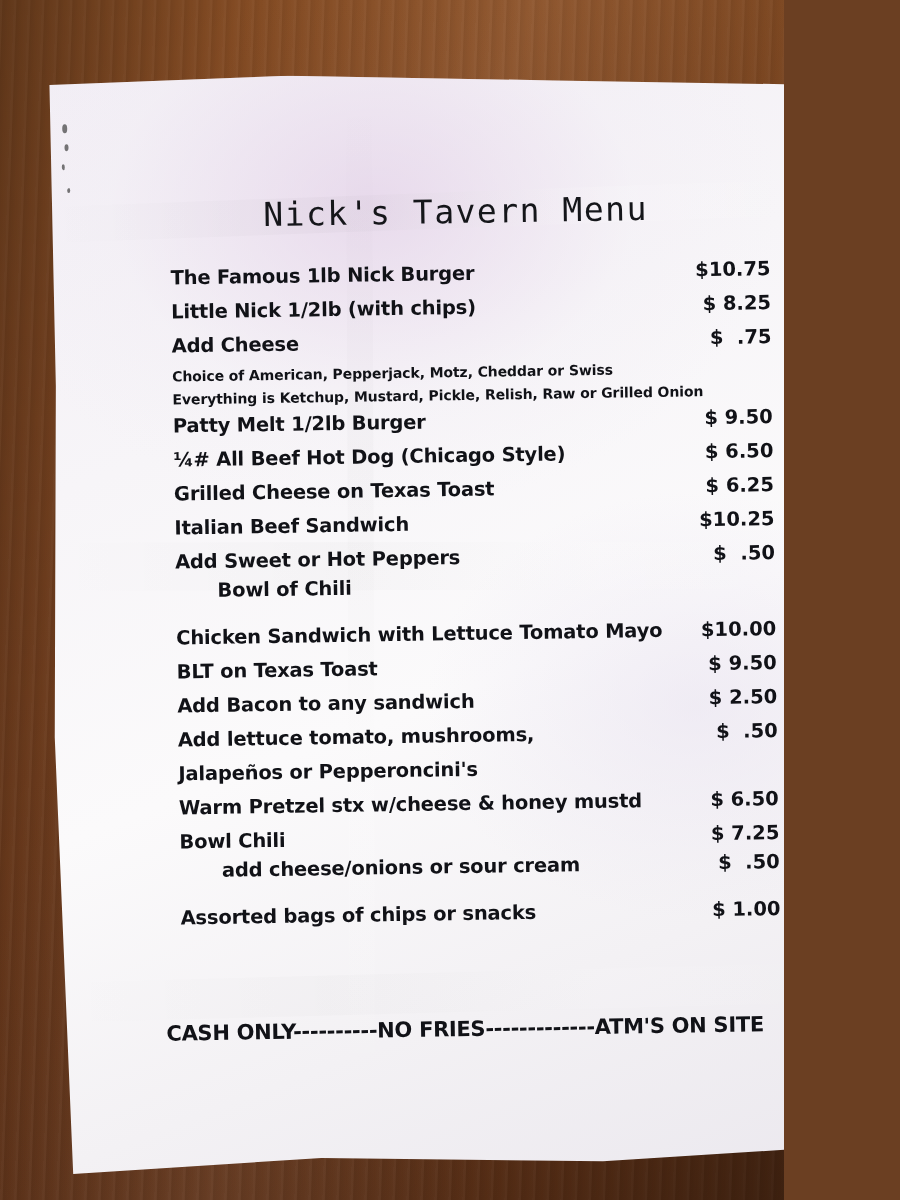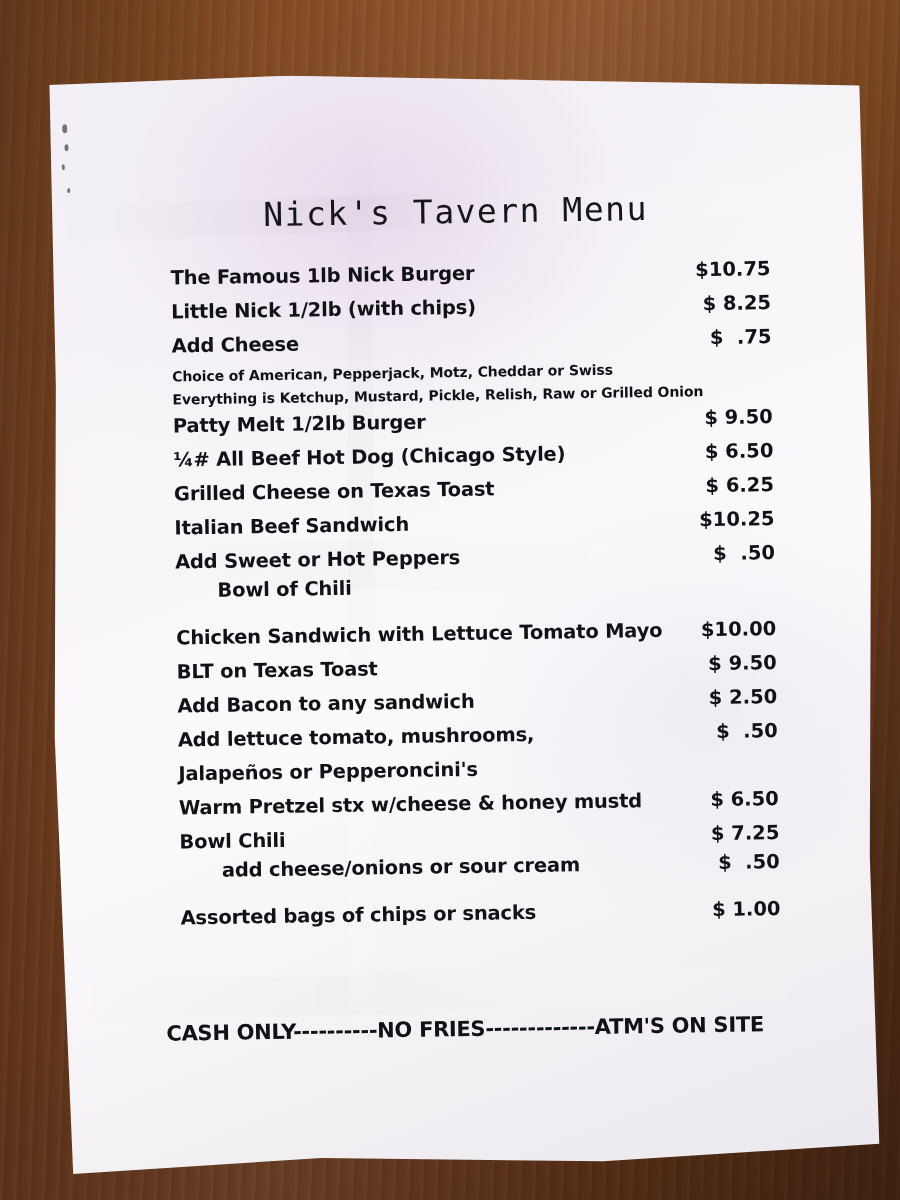--- a/index.html
+++ b/index.html
@@ -10,21 +10,21 @@
     width: 900px;
     height: 1200px;
     overflow: hidden;
     background: #6b3f22;
     font-family: "Liberation Sans", sans-serif;
   }
 
   
   #scene {
     position: relative;
-    width: 900px;
+    width: 784px;
     height: 1200px;
     background:
       linear-gradient(105deg, rgba(0,0,0,0.30) 0%, rgba(0,0,0,0.05) 22%, rgba(255,255,255,0.05) 48%, rgba(0,0,0,0.10) 72%, rgba(0,0,0,0.35) 100%),
       repeating-linear-gradient(92deg,
         rgba(255,255,255,0.035) 0px,
         rgba(255,255,255,0.035) 2px,
         rgba(0,0,0,0.05) 3px,
         rgba(0,0,0,0.00) 9px,
         rgba(255,255,255,0.02) 14px),
       linear-gradient(180deg, #8a4f25 0%, #7c4521 35%, #6e3c1d 65%, #5d3117 100%);

